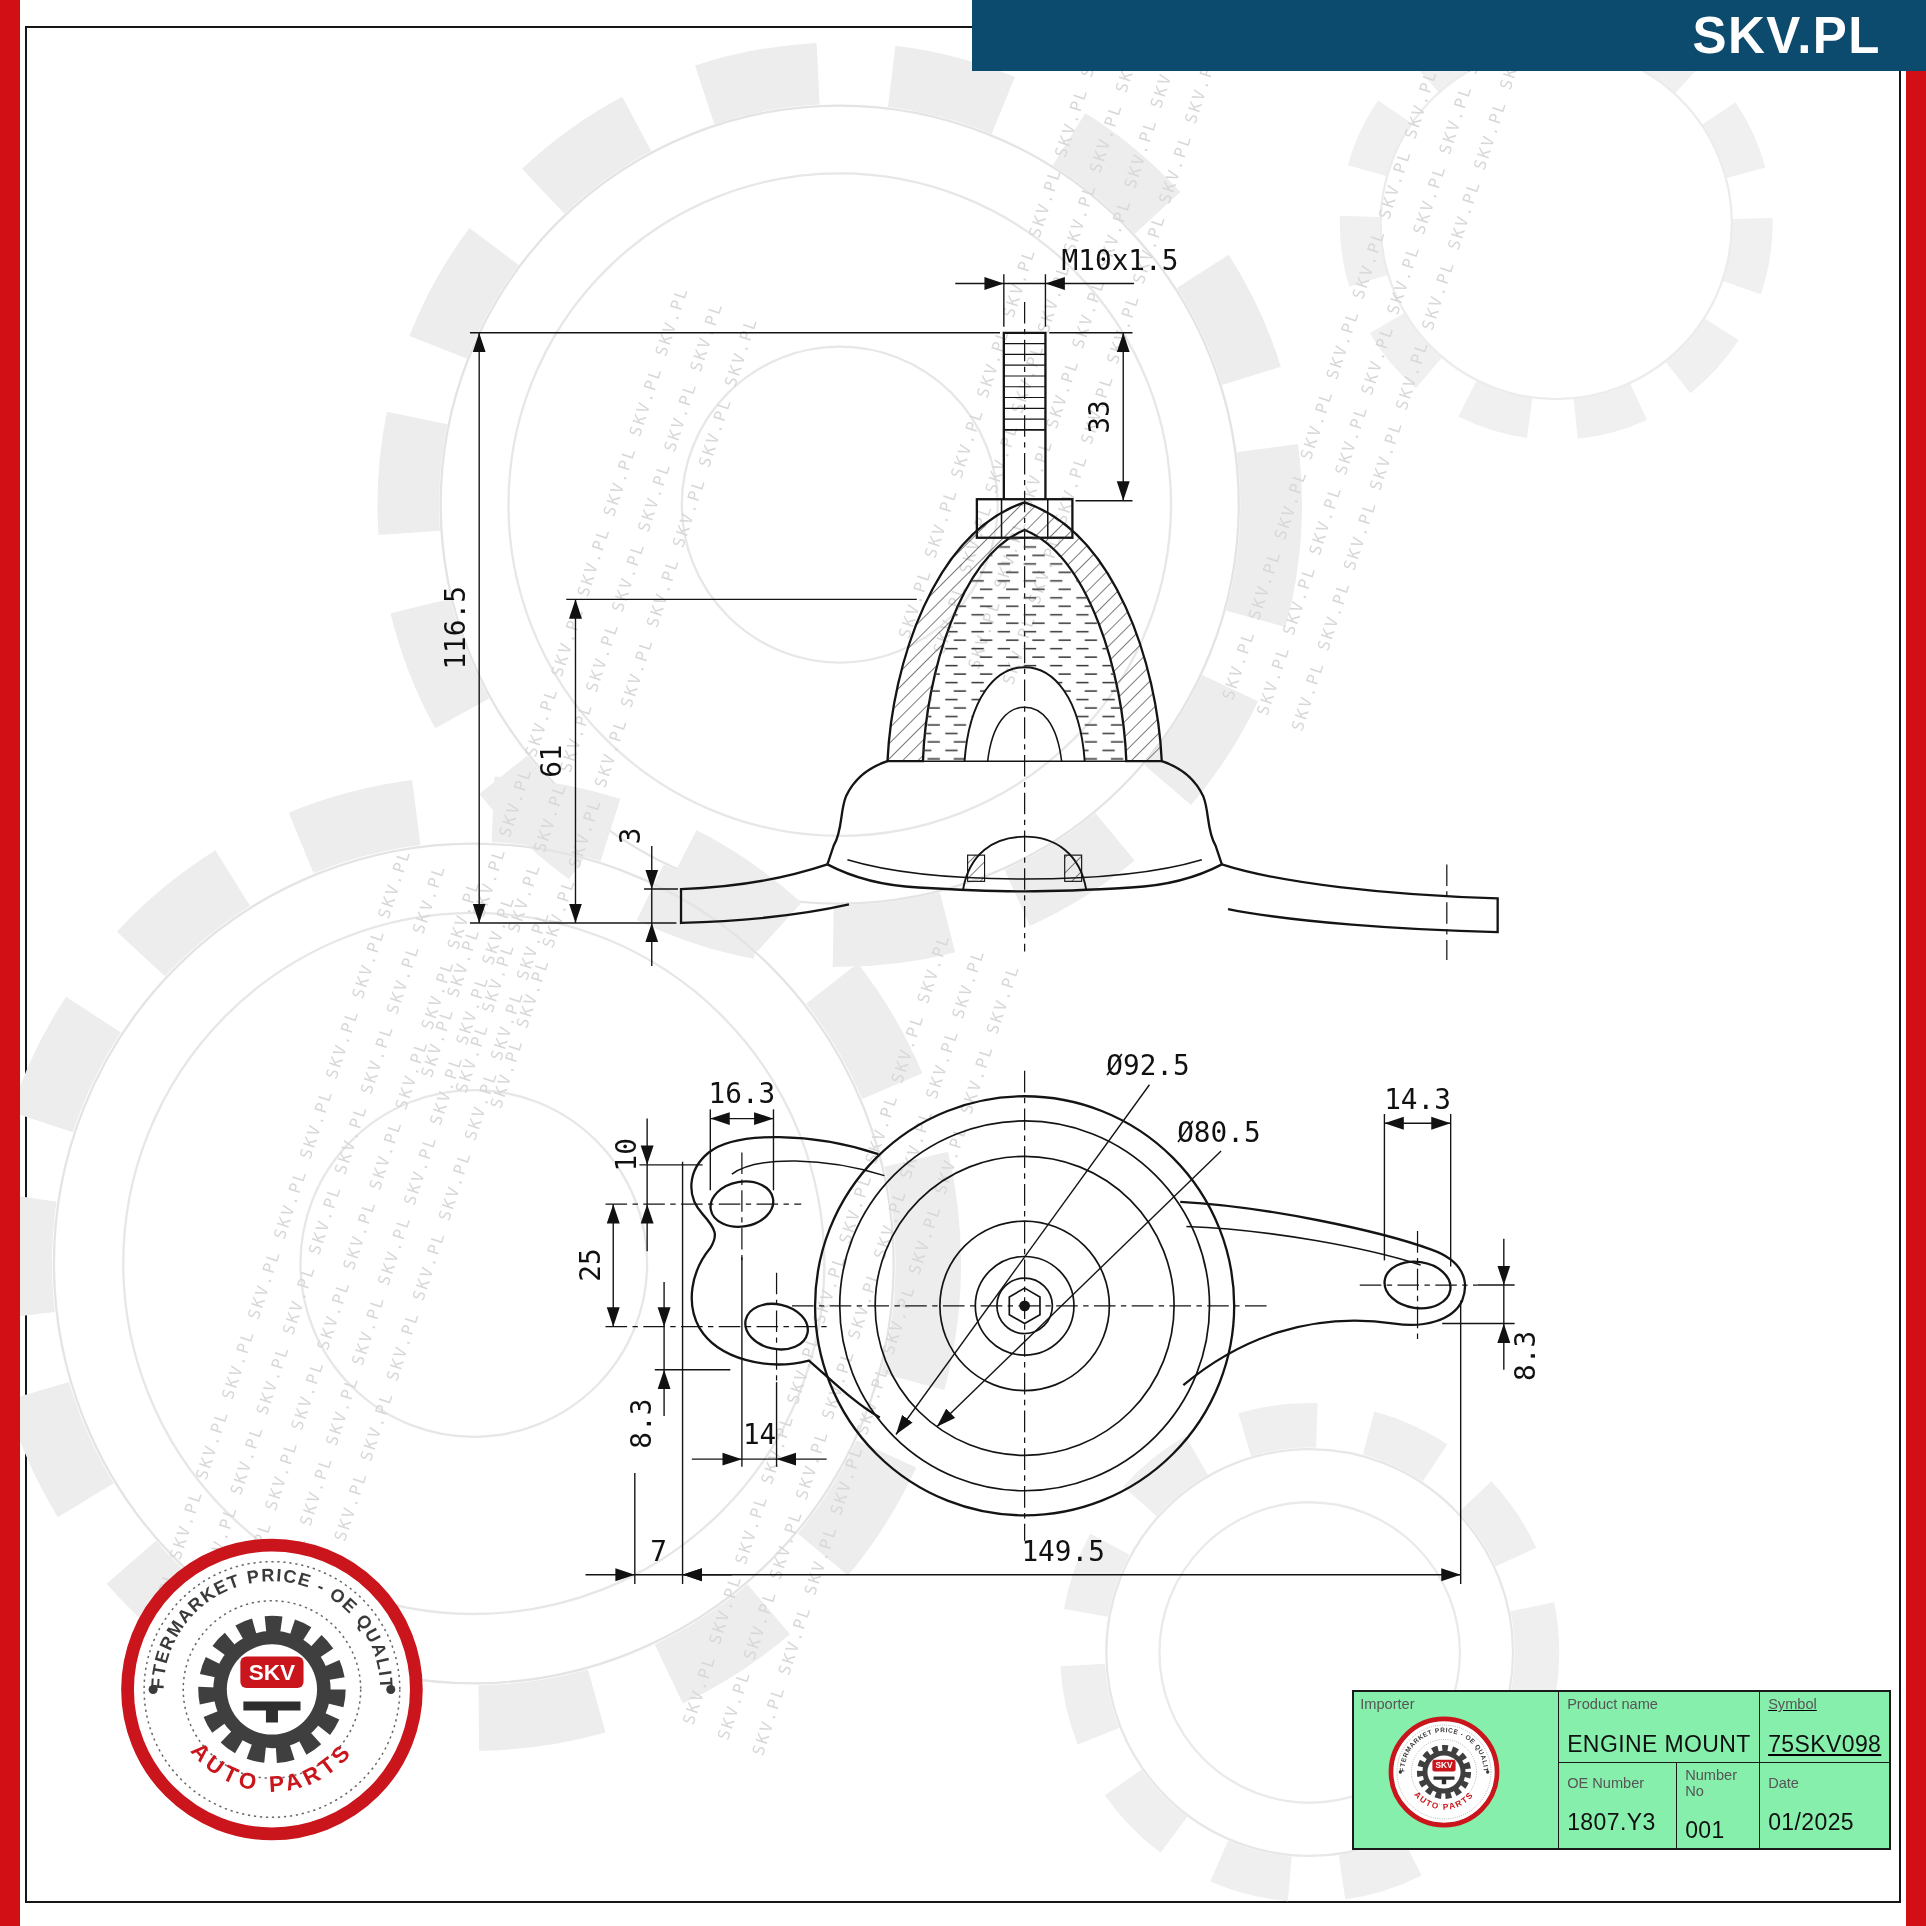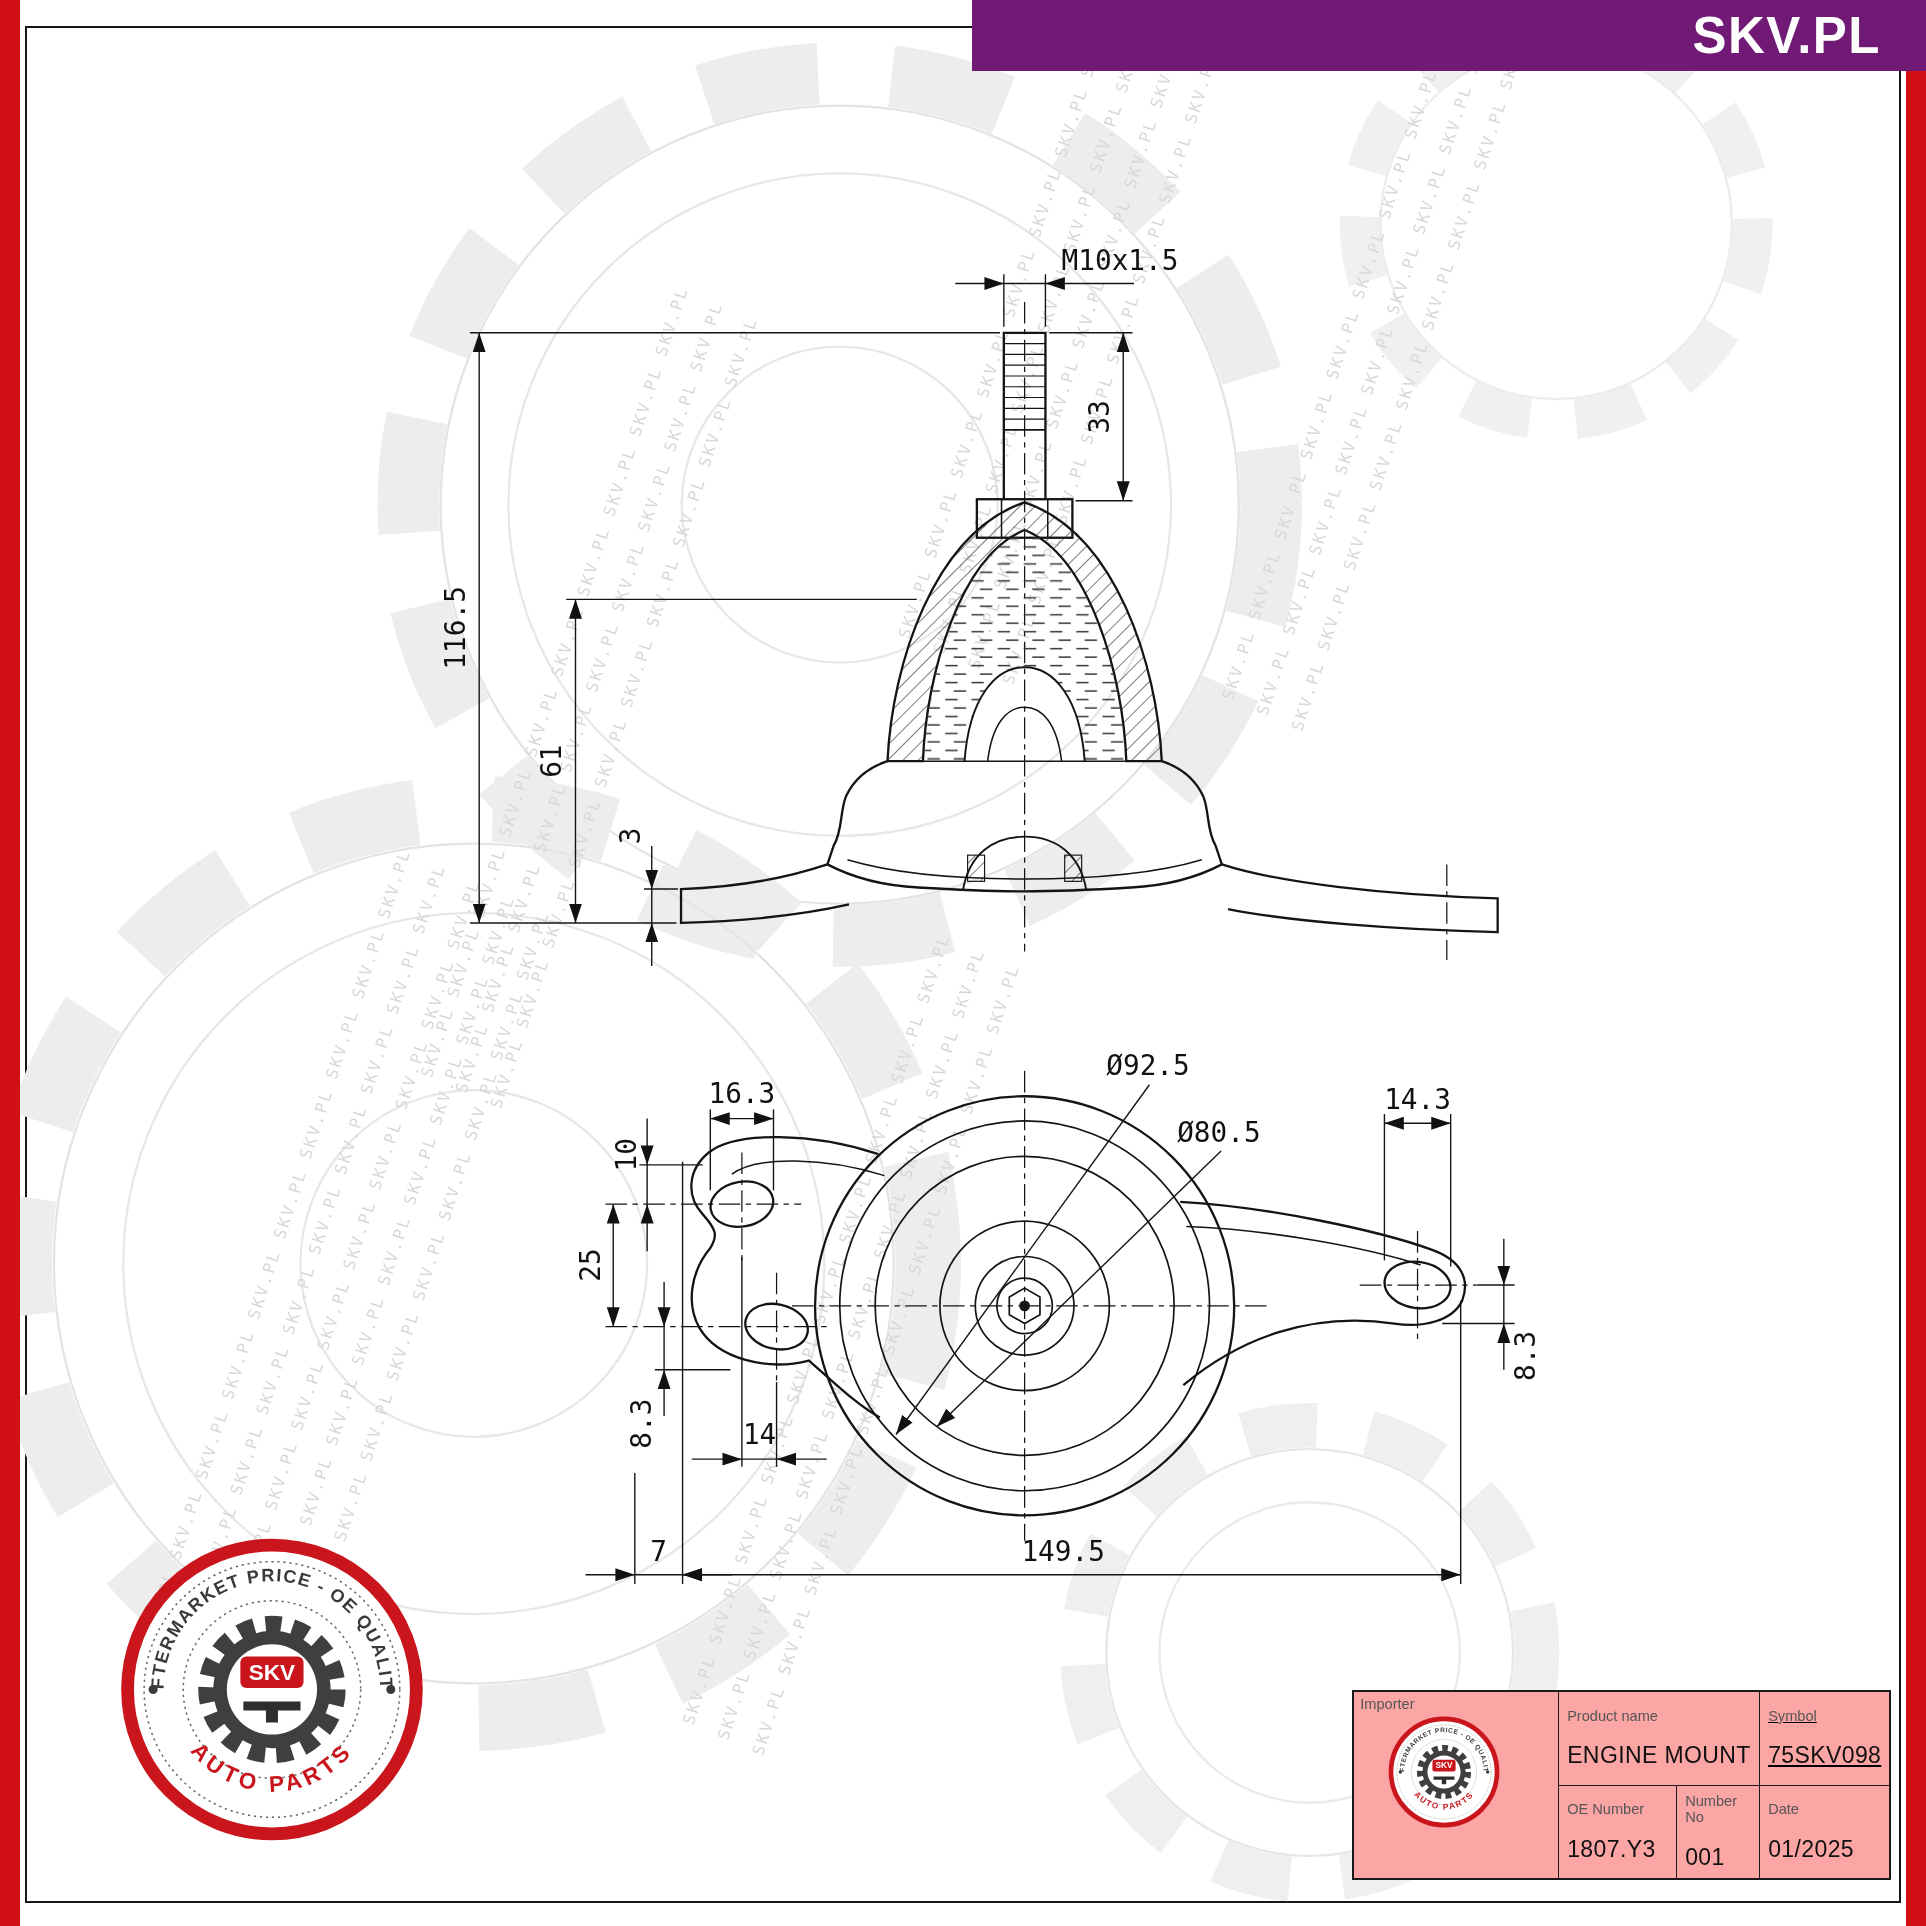--- a/index.html
+++ b/index.html
@@ -12,22 +12,22 @@
   .frame { position:absolute; left:25px; top:26px; right:25px; bottom:23px;
            border:2.3px solid #161616; z-index:1; pointer-events:none; }
   .banner { position:absolute; left:972px; right:0; top:0; height:71px; background:#d10f14;
             display:flex; align-items:center; justify-content:flex-end; padding-right:45px; z-index:7; }
   .banner .logo-text { color:#fff; font-size:51px; font-weight:bold; letter-spacing:1.5px; }
   .drawing-svg { position:absolute; left:0; top:0; z-index:2; display:block; }
   .dim { font:36px "DejaVu Sans Mono", monospace; fill:#111; }
   .wm-text { font:21px "DejaVu Sans Mono", monospace; fill:#d8d8d8; letter-spacing:3px; }
 
   
-  .title-block { position:absolute; left:1352px; top:1690px; width:539px; height:190px;
-                 background:#fca5a5; border:2.3px solid #1a1a1a; display:flex; z-index:5; }
+  .title-block { position:absolute; left:1352px; top:1690px; width:539px; height:160px;
+                 background:#86efac; border:2.3px solid #1a1a1a; display:flex; z-index:5; }
   .tb-importer { width:231px; border-right:1.5px solid #1a1a1a; position:relative; }
   .tb-importer .tb-label { position:absolute; left:6.2px; top:3.9px; }
   .tb-logo { position:absolute; left:32px; top:21.6px; width:116px; height:116px; }
   .tb-logo svg { width:116px; height:116px; display:block; }
   .tb-address { position:absolute; left:0; right:0; bottom:4.6px; text-align:center;
                 font-size:14.6px; line-height:1.3; color:#111; }
   .tb-imp-name { font-weight:bold; }
   .tb-right { flex:1; display:grid; grid-template-columns:117px 83px 1fr; grid-template-rows:1fr 1fr; }
   .tb-cell { border-left:1.5px solid #1a1a1a; border-top:1.5px solid #1a1a1a;
              padding:3.9px 7.7px; display:flex; flex-direction:column;justify-content:center; }
@@ -297,21 +297,21 @@
       <text class="dim" x="855" y="2026" text-anchor="middle">7</text>
       <text class="dim" x="1380" y="2026" text-anchor="middle">149.5</text>
     </g>
 
     <use href="#skv-stamp" x="148" y="1988" width="410" height="410"></use>
   </svg>
 
   <div class="side-bar left" style="background: rgb(209, 15, 20);"></div>
   <div class="side-bar right" style="background: rgb(209, 15, 20);"></div>
 
-  <div class="banner" style="background: #701a75; padding-left: 43px;">
+  <div class="banner" style="background: #0c4a6e; padding-left: 43px;">
     <span class="logo-text">SKV.PL</span>
   </div>
 
   <div class="title-block">
     <div class="tb-importer">
       <div class="tb-label">Importer</div>
       <div class="tb-logo">
         <svg viewBox="0 0 420 420">
             <use href="#skv-stamp"></use>
           </svg>

